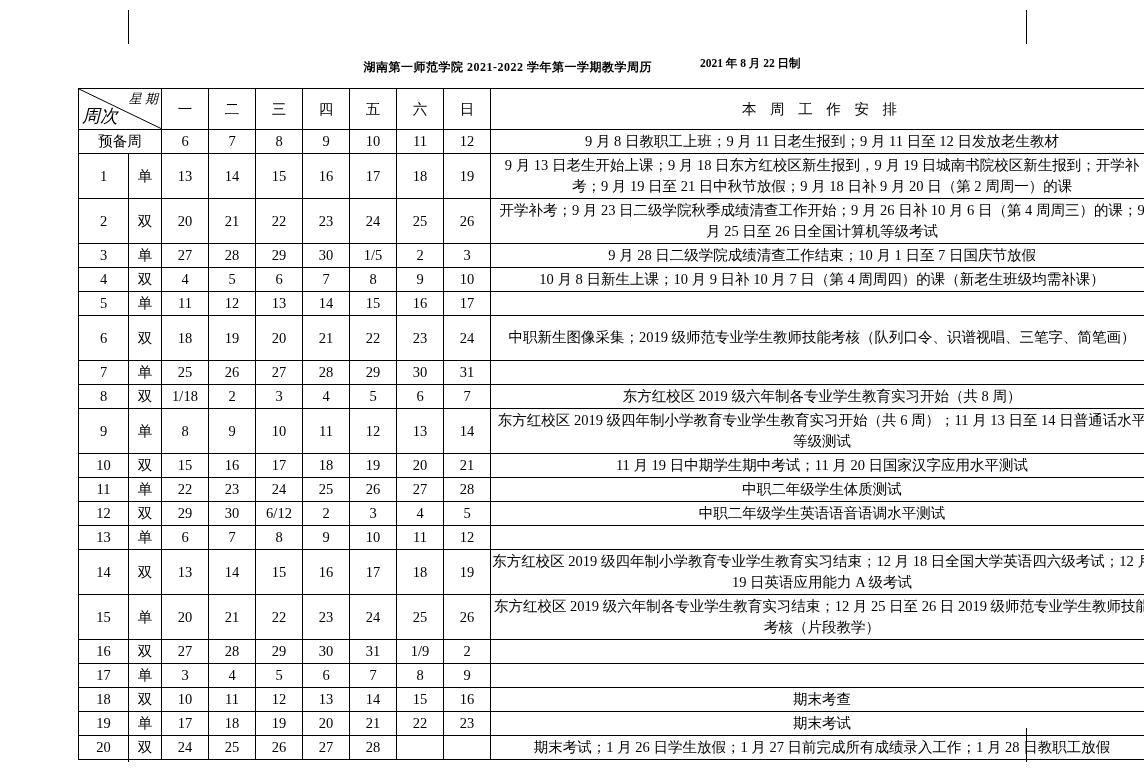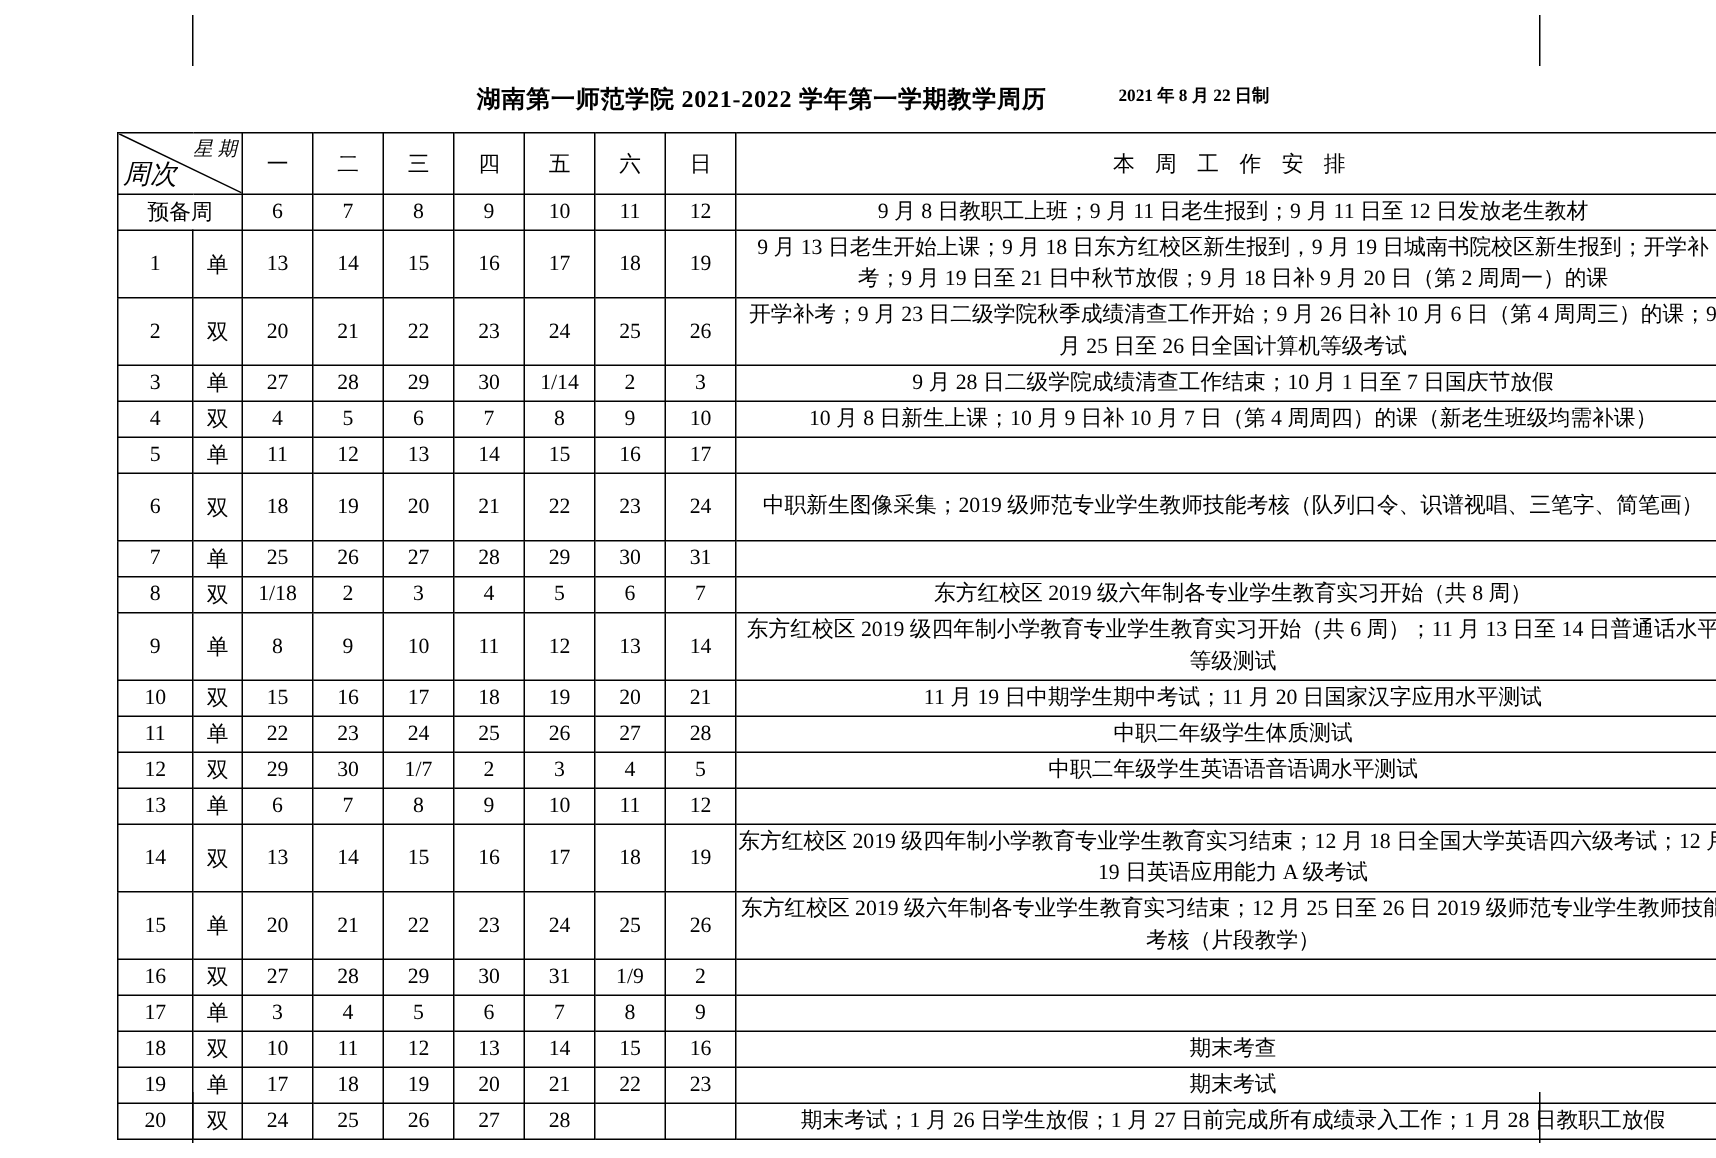--- a/index.html
+++ b/index.html
@@ -36,21 +36,21 @@
   }
 
   .title-row {
     position: absolute;
     left: 0;
     top: 56px;
     width: 1144px;
     text-align: center;
   }
   .doc-title {
-    font-size: 16px;
+    font-size: 12px;
     font-weight: bold;
     letter-spacing: 0.5px;
     display: inline-block;
     margin-left: 20px;
   }
   .doc-date {
     font-size: 11.5px;
     font-weight: bold;
     display: inline-block;
     margin-left: 44px;
@@ -218,21 +218,21 @@
           <td class="day">26</td>
           <td class="note">开学补考；9 月 23 日二级学院秋季成绩清查工作开始；9 月 26 日补 10 月 6 日（第 4 周周三）的课；9 月 25 日至 26 日全国计算机等级考试</td>
         </tr>
         <tr>
           <td class="wk">3</td>
           <td class="par">单</td>
           <td class="day">27</td>
           <td class="day">28</td>
           <td class="day">29</td>
           <td class="day">30</td>
-          <td class="day b">1/14</td>
+          <td class="day b">1/5</td>
           <td class="day">2</td>
           <td class="day">3</td>
           <td class="note">9 月 28 日二级学院成绩清查工作结束；10 月 1 日至 7 日国庆节放假</td>
         </tr>
         <tr>
           <td class="wk">4</td>
           <td class="par">双</td>
           <td class="day">4</td>
           <td class="day">5</td>
           <td class="day">6</td>
@@ -324,21 +324,21 @@
           <td class="day">26</td>
           <td class="day">27</td>
           <td class="day">28</td>
           <td class="note">中职二年级学生体质测试</td>
         </tr>
         <tr>
           <td class="wk">12</td>
           <td class="par">双</td>
           <td class="day">29</td>
           <td class="day">30</td>
-          <td class="day b">1/7</td>
+          <td class="day b">6/12</td>
           <td class="day">2</td>
           <td class="day">3</td>
           <td class="day">4</td>
           <td class="day">5</td>
           <td class="note">中职二年级学生英语语音语调水平测试</td>
         </tr>
         <tr>
           <td class="wk">13</td>
           <td class="par">单</td>
           <td class="day">6</td>

